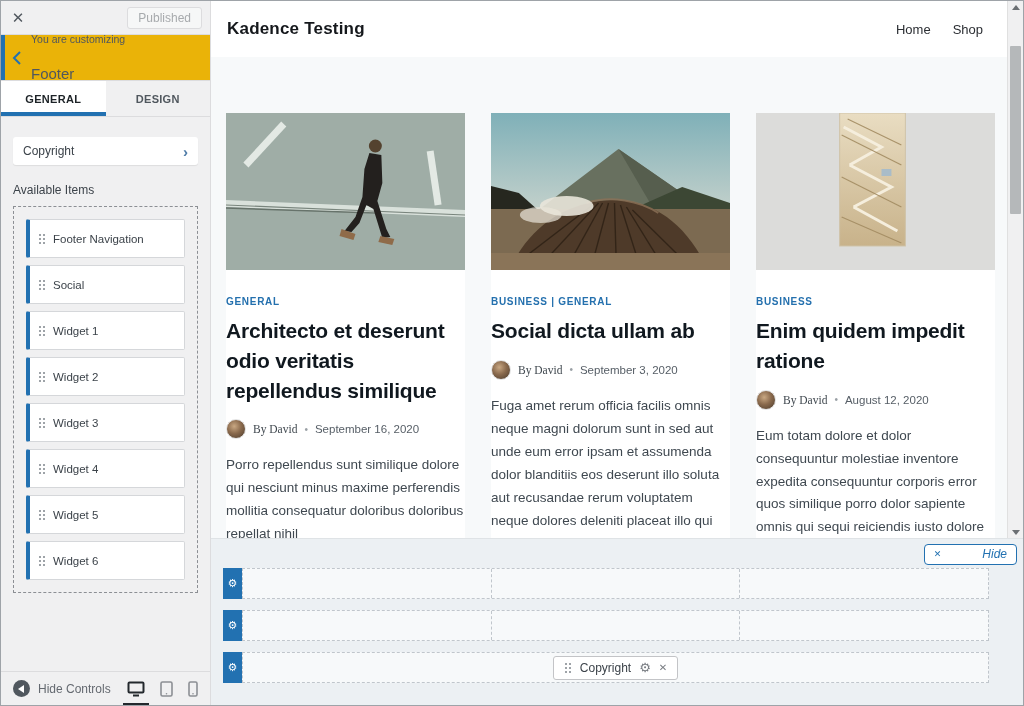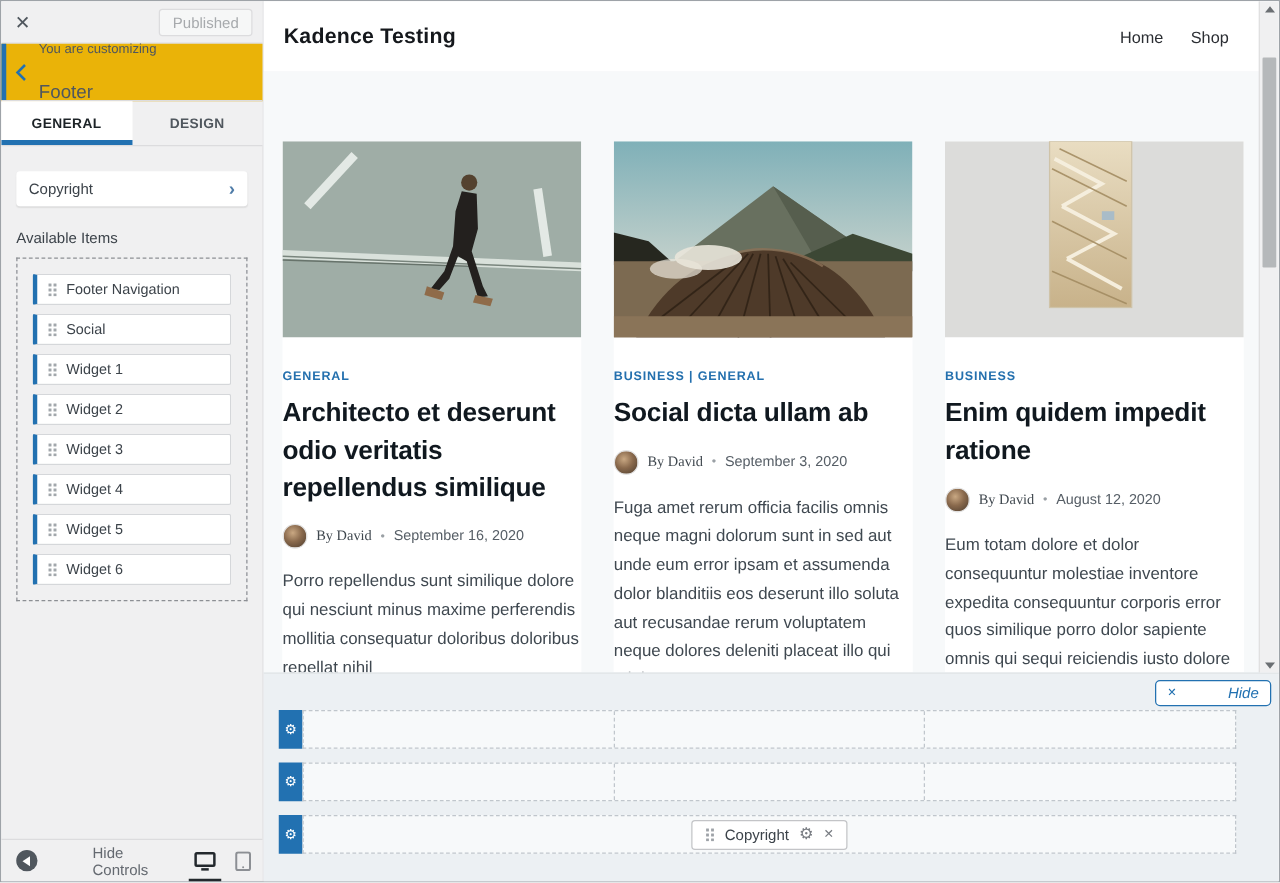--- a/index.html
+++ b/index.html
@@ -19,25 +19,25 @@
   .cz-head-text .cz-panel-title { font-size:15px; color:#50575e;margin-top:20px; }
   .cz-tabs { height:36px; flex:none; display:flex; border-bottom:1px solid #dcdcde; background:#f0f0f1; }
   .cz-tab { flex:1; display:flex; align-items:center; justify-content:center; font-size:11px; font-weight:bold; letter-spacing:.3px; color:#50575e; position:relative; cursor:pointer; text-transform:uppercase; }
   .cz-tab.active { background:#fff; color:#1d2327; }
   .cz-tab.active::after { content:''; position:absolute; left:0; right:0; bottom:0; height:4px; background:#2271b1; }
   .cz-content { flex:1; padding:20px 12px 0 12px; overflow:hidden; }
   .cz-copyright-btn { width:100%; height:28px; display:flex; align-items:center; background:#fff; border:none; border-radius:3px; box-shadow:0 1px 1px rgba(0,0,0,.08); padding:0 10px; font-size:12px; color:#3c434a; cursor:pointer; font-family:inherit; }
   .cz-copyright-btn .chev { margin-left:auto; color:#4f7ca8; font-size:15px; font-weight:bold; line-height:1; }
   .avail-label { margin-top:18px; font-size:12px; color:#3c434a; }
   .avail-box { margin-top:9px; border:1px dashed #8c8f94; padding:12px; }
-  .avail-item { display:flex; align-items:center; height:25px; margin-bottom:7px; background:#fff; border:1px solid #d5d7da; border-left:4px solid #2271b1; border-radius:2px; padding:0 8px; cursor:grab; }
+  .avail-item { display:flex; align-items:center; height:39px; margin-bottom:7px; background:#fff; border:1px solid #d5d7da; border-left:4px solid #2271b1; border-radius:2px; padding:0 8px; cursor:grab; }
   .avail-item:last-child { margin-bottom:0; }
   .avail-item-label { font-size:11.5px; color:#3c434a; margin-left:7px; white-space:nowrap; }
   .drag-dots { width:8px; height:11px; flex:none; background-image:radial-gradient(circle,#9ea3a8 1.1px,transparent 1.3px); background-size:4px 4px; display:inline-block; }
-  .cz-bottombar { height:34px; flex:none; display:flex; align-items:center; padding:0 12px; border-top:1px solid #dcdcde; background:#f0f0f1;gap:36px; }
+  .cz-bottombar { height:34px; flex:none; display:flex; align-items:center; padding:0 12px; border-top:1px solid #dcdcde; background:#f0f0f1; }
   .collapse-circle { width:17px; height:17px; border-radius:50%; background:#50575e; display:flex; align-items:center; justify-content:center; flex:none; }
   .collapse-tri { width:0; height:0; border-style:solid; border-width:4px 6px 4px 0; border-color:transparent #fff transparent transparent; margin-right:1px; }
   .hide-controls-label { margin-left:8px; font-size:12px; color:#646970; }
   .devices { margin-left:auto; display:flex; align-items:center; gap:15px; }
   .device { position:relative; display:flex; align-items:center; cursor:pointer; }
   .device.active::after { content:''; position:absolute; left:-4px; right:-4px; bottom:-9px; height:3px; background:#23282d; }
 
   
   .preview { flex:1; position:relative; display:flex; flex-direction:column; background:#fff; min-width:0; }
   .site-header { height:56px; flex:none; display:flex; align-items:center; background:#fff; padding:0 40px 0 16px; box-shadow:0 1px 0 rgba(0,0,0,.03); }

